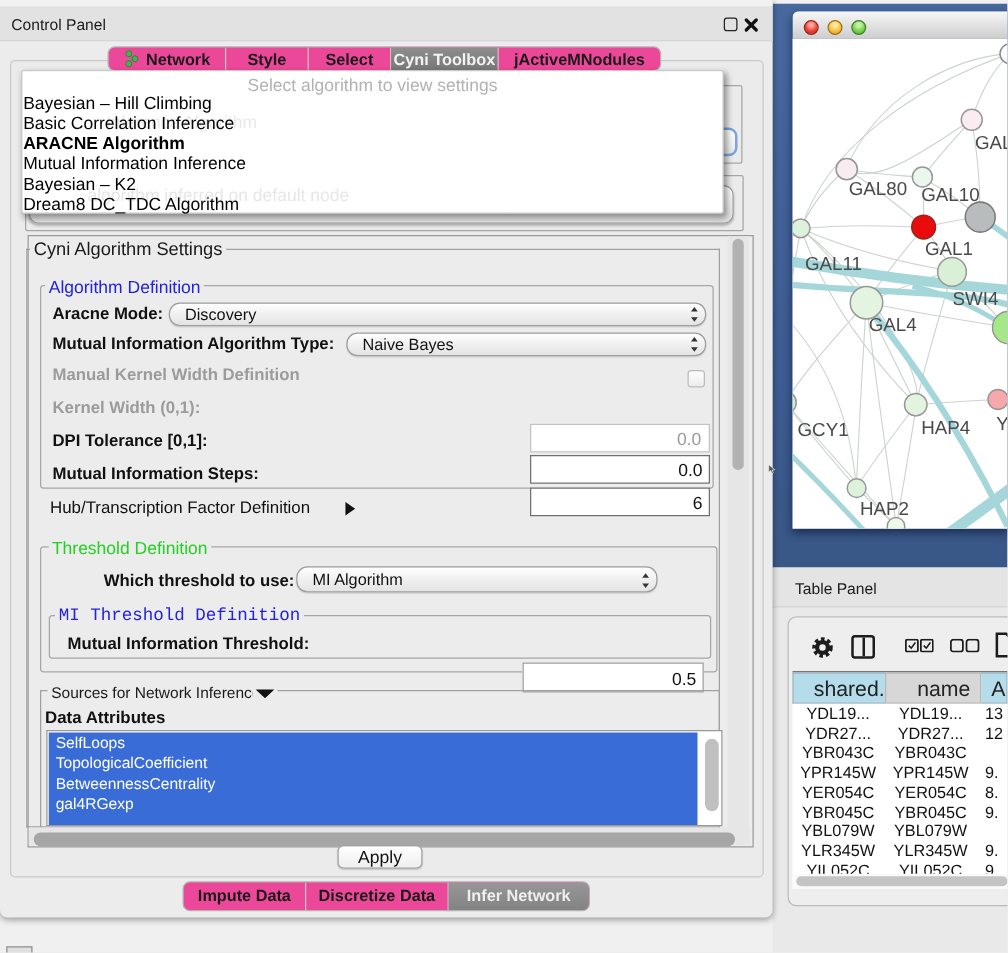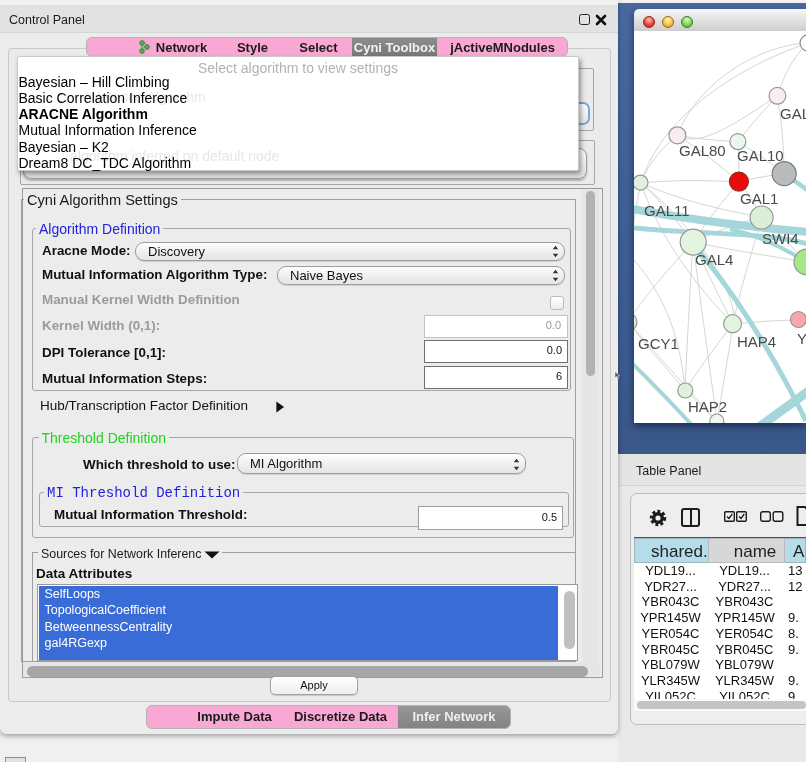--- a/index.html
+++ b/index.html
@@ -9,22 +9,22 @@
   .abs{position:absolute;}
   .b{font-weight:bold;}
   .lbl{font-size:13.4px;color:#111;white-space:nowrap;}
   .gray{color:#9b9b9b;}
   .group{border:1px solid #a6a6a6;border-radius:3px;}
   .gtitle{position:absolute;top:-8px;left:6px;background:#ececec;padding:0 3px;font-size:13px;white-space:nowrap;}
   .combo{position:absolute;box-sizing:border-box;border:1px solid #9d9d9d;border-radius:9px;
      background:linear-gradient(#ffffff,#f1f1f1 45%,#e4e4e4);box-shadow:0 1px 1px rgba(0,0,0,0.12);}
   .combo .ct{position:absolute;left:12px;top:1px;font-size:13px;color:#111;white-space:nowrap;}
   .combo .ar{position:absolute;right:5px;top:1px;width:7px;height:15px;}
-  .fld{position:absolute;box-sizing:border-box;background:#fff;font-size:11px;color:#111;text-align:right;}
-  .seg{position:absolute;display:flex;background:#f9a8d4;border:1px solid #b3b3b3;border-radius:6px;overflow:hidden;box-sizing:border-box;padding-left:39px;}
+  .fld{position:absolute;box-sizing:border-box;background:#fff;font-size:14px;color:#111;text-align:right;margin-top:24px;}
+  .seg{position:absolute;display:flex;background:#ec4899;border:1px solid #b3b3b3;border-radius:6px;overflow:hidden;box-sizing:border-box;}
   .seg .sg{font-size:13px;font-weight:bold;color:#1a1a1a;display:flex;align-items:center;justify-content:center;
      border-right:1px solid #c2c2c2;}
   .seg .sg:last-child{border-right:none;text-align:center;}
   .seg .on{background:linear-gradient(#8d8d8d,#787878);color:#f2f2f2;}
 </style>
 </head>
 <body>
 <div id="root">
 
   <div class="abs" id="rightside" style="left:618px;top:0;width:188px;height:762px;background:#e9e9e9;">
@@ -282,23 +282,23 @@
         <div class="abs" style="left:526px;top:6px;width:11px;height:58px;background:#c0c0c0;border-radius:6px;"></div>
       </div>
     </div>
 
     <div class="abs" style="left:582px;top:189px;width:17px;height:486px;background:#e6e6e6;"></div>
     <div class="abs" style="left:586px;top:191px;width:9px;height:185px;background:#b2b2b2;border-radius:5px;"></div>
 
     <div class="abs" style="left:23px;top:662px;width:577px;height:14px;background:#e6e6e6;"></div>
     <div class="abs" style="left:27px;top:665.5px;width:561px;height:11px;background:#a6a6a6;border-radius:6px;"></div>
 
-    <div class="abs" style="left:270px;top:676px;width:88px;height:18.5px;box-sizing:border-box;border:1px solid #a2a2a2;border-radius:5px;
+    <div class="abs" style="left:270px;top:676px;width:68px;height:18.5px;box-sizing:border-box;border:1px solid #a2a2a2;border-radius:5px;
          background:linear-gradient(#ffffff,#eeeeee);box-shadow:0 1px 1px rgba(0,0,0,0.15);
-         font-size:11px;color:#111;text-align:center;line-height:17px;">Apply</div>
+         font-size:14px;color:#111;text-align:center;line-height:17px;">Apply</div>
 
     <div class="seg" style="left:146px;top:704.5px;height:24px;">
       <div class="sg" style="width:97px;">Impute Data</div>
       <div class="sg" style="width:113px;">Discretize Data</div>
       <div class="sg on" style="width:112px;background:linear-gradient(#979797,#838383);color:#efefef;">Infer Network</div>
     </div>
   </div>
 
   <div class="abs" id="fragments">
     <div class="abs" style="left:20px;top:68px;width:574px;height:63px;border:1px solid #a6a6a6;border-radius:2px;box-sizing:border-box;"></div>

